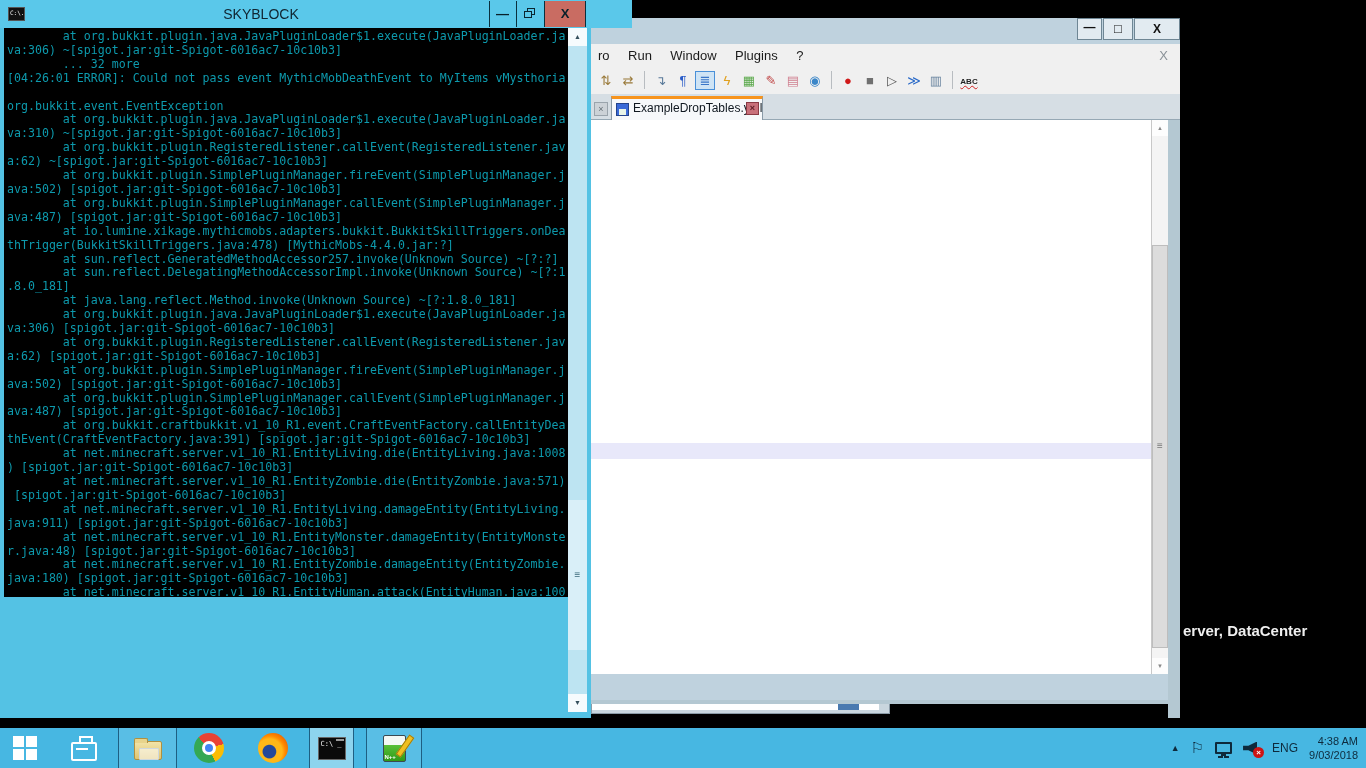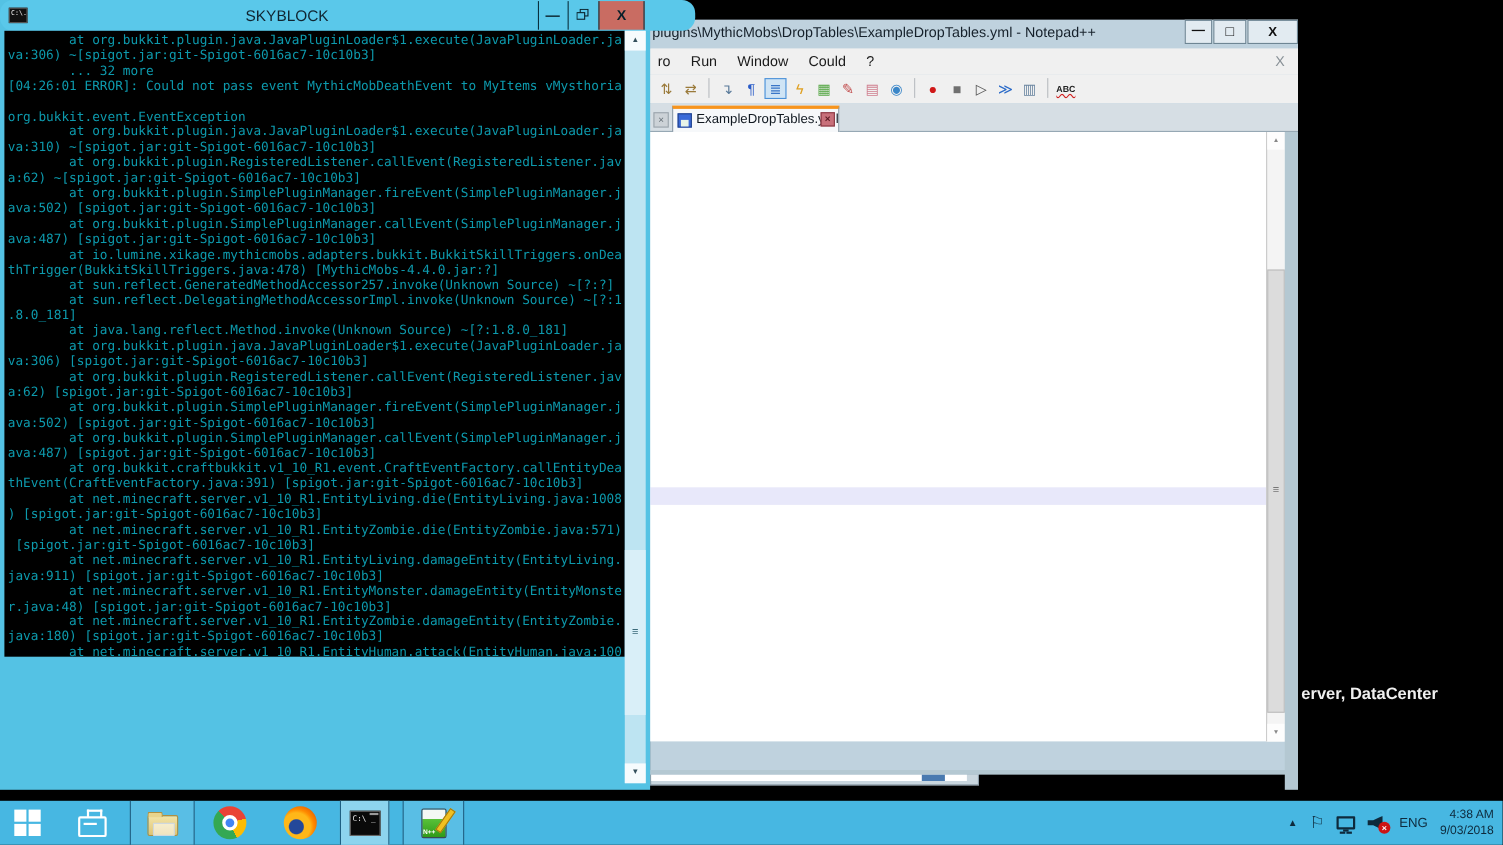--- a/index.html
+++ b/index.html
@@ -4,21 +4,21 @@
 <style>
   * { margin:0; padding:0; box-sizing:border-box; }
   html,body { width:1366px; height:768px; overflow:hidden; background:#000; font-family:"Liberation Sans", sans-serif; }
 
   
   #desktop { position:absolute; inset:0; background:#000; }
   #watermark { position:absolute; left:1183px; top:622px; color:#efefef; font-size:15px; font-weight:bold; white-space:nowrap; }
 
   
   #console-win { position:absolute; left:0; top:0; width:591px; height:718px; background:#54c2e4; }
-  #console-titlebar { position:absolute; left:0; top:0; width:632px; height:28px; background:#5ac8ea;border-radius:12px; }
+  #console-titlebar { position:absolute; left:0; top:0; width:632px; height:28px; background:#5ac8ea; }
   #console-title { position:absolute; left:0; right:110px; top:0; height:28px; line-height:28px; text-align:center; font-size:14px; color:#102430; }
   #console-app-icon { position:absolute; left:8px; top:7px; width:17px; height:14px; background:#111; border:1px solid #555; }
   #console-app-icon::before { content:"C:\\."; position:absolute; left:1px; top:1px; font-family:"DejaVu Sans Mono",monospace; font-size:6px; color:#eee; }
   .con-btn { position:absolute; top:1px; height:26px; border-left:1px solid #09303e; text-align:center; line-height:26px; font-size:13px; color:#09202a; }
   #con-min { left:489px; width:26px; font-weight:bold; }
   #con-max { left:516px; width:27px; padding-top:7px; line-height:10px; }
   #con-close { left:544px; width:42px; background:#c96c62; border-right:1px solid #09303e; font-weight:bold; font-size:13px; }
   #console-body { position:absolute; left:4px; top:28px; width:564px; height:569px; background:#000; overflow:hidden; }
   #console-output { position:absolute; left:3px; top:2px; font-family:"DejaVu Sans Mono",monospace; font-size:11.6px; line-height:13.9px; white-space:pre; }
   #console-scrollbar { position:absolute; left:568px; top:28px; width:19px; height:684px; background:#bde4f2; }
@@ -119,30 +119,29 @@
   <div id="watermark">erver, DataCenter</div>
 
   <div id="behind-win">
     <div id="behind-scroll">
       <div id="behind-thumb"></div>
     </div>
   </div>
 
   <div id="npp-win">
     <div id="npp-titlebar">
-      <div id="npp-title">plugins\MythicMobs\DropTables\ExampleDropTables.yml - Notepad++</div>
       <div id="npp-min" class="npp-btn">—</div>
       <div id="npp-max" class="npp-btn">□</div>
       <div id="npp-close" class="npp-btn">X</div>
     </div>
     <div id="npp-menubar">
       <span class="menu-item">ro</span>
       <span class="menu-item">Run</span>
       <span class="menu-item">Window</span>
-      <span class="menu-item">Could</span>
+      <span class="menu-item">Plugins</span>
       <span class="menu-item">?</span>
       <span id="menubar-close">X</span>
     </div>
     <div id="npp-toolbar"><span class="tb-icon" style="color: rgb(154, 122, 58);">⇅</span><span class="tb-icon" style="color: rgb(154, 122, 58);">⇄</span><span class="tb-sep"></span><span class="tb-icon" style="color: rgb(90, 122, 154);">↴</span><span class="tb-icon" style="color: rgb(42, 92, 200);">¶</span><span class="tb-icon pressed" style="color: rgb(58, 118, 200);">≣</span><span class="tb-icon" style="color: rgb(224, 160, 32);">ϟ</span><span class="tb-icon" style="color: rgb(88, 168, 72);">▦</span><span class="tb-icon" style="color: rgb(192, 72, 72);">✎</span><span class="tb-icon" style="color: rgb(208, 128, 144);">▤</span><span class="tb-icon" style="color: rgb(58, 134, 200);">◉</span><span class="tb-sep"></span><span class="tb-icon" style="color: rgb(208, 24, 24);">●</span><span class="tb-icon" style="color: rgb(112, 112, 112);">■</span><span class="tb-icon" style="color: rgb(85, 85, 85);">▷</span><span class="tb-icon" style="color: rgb(42, 106, 200);">≫</span><span class="tb-icon" style="color: rgb(106, 133, 160);">▥</span><span class="tb-sep"></span><span class="tb-icon abc" style="color: rgb(34, 34, 34);">ABC</span></div>
     <div id="npp-tabbar">
       <div id="hidden-tab-close">×</div>
       <div id="active-tab">
         <span id="tab-save-icon"></span>
         <span id="tab-label">ExampleDropTables.yml</span>
         <span id="tab-close">×</span>

